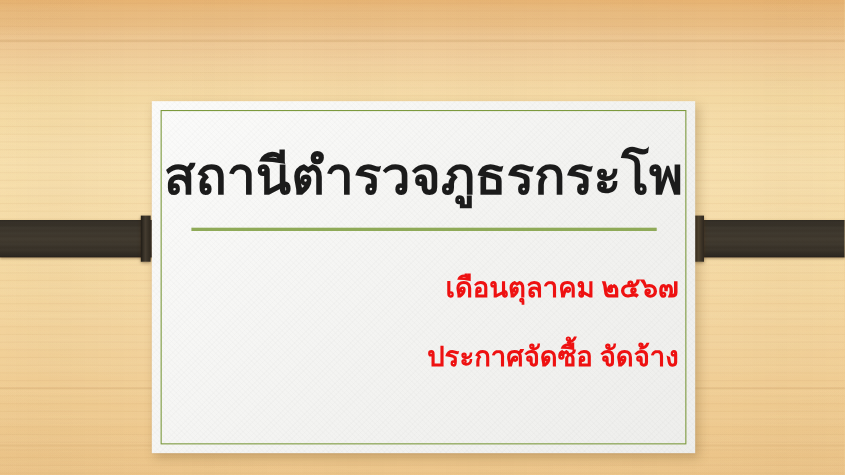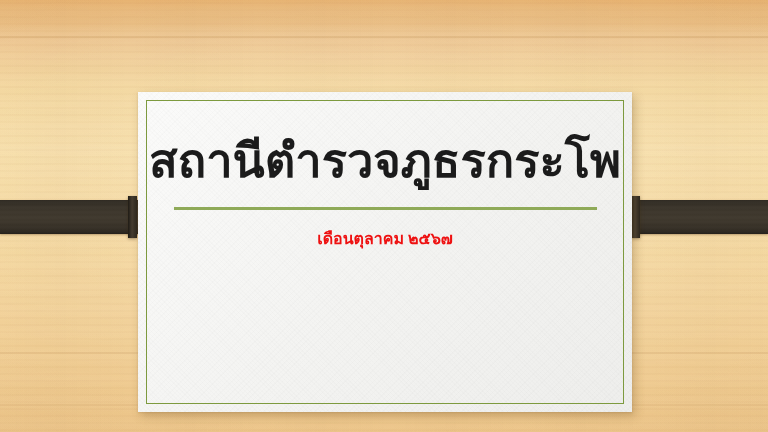--- a/index.html
+++ b/index.html
@@ -184,27 +184,28 @@
     background: #8faa58;
     margin-top: 22px;
   }
 
   .subtitle-group {
     width: 100%;
     text-align: center;
     padding-top: 14px;
   }
   .subtitle-line {
-    margin: 0;
+    margin: 15px;
     font-family: "Liberation Serif", "DejaVu Serif", serif;
     font-weight: 700;
-    font-size: 16px;
+    font-size: 25px;
     line-height: 1.9;
     color: #ee1111;
     white-space: nowrap;
+    text-align: right;
   }
 </style>
 </head>
 <body>
 
 <div class="slide">
 
   <div class="wood-base"></div>
   <div class="wood-grain"></div>
   <div class="wood-darkline-a"></div>
@@ -222,18 +223,19 @@
     <div class="card-border"></div>
 
     <div class="card-content">
 
       <h1 class="slide-title">สถานีตำรวจภูธรกระโพ</h1>
 
       <div class="title-rule"></div>
 
       <div class="subtitle-group">
         <p class="subtitle-line">เดือนตุลาคม ๒๕๖๗</p>
+        <p class="subtitle-line">ประกาศจัดซื้อ จัดจ้าง</p>
       </div>
 
     </div>
   </div>
 
 </div>
 
 </body></html>

